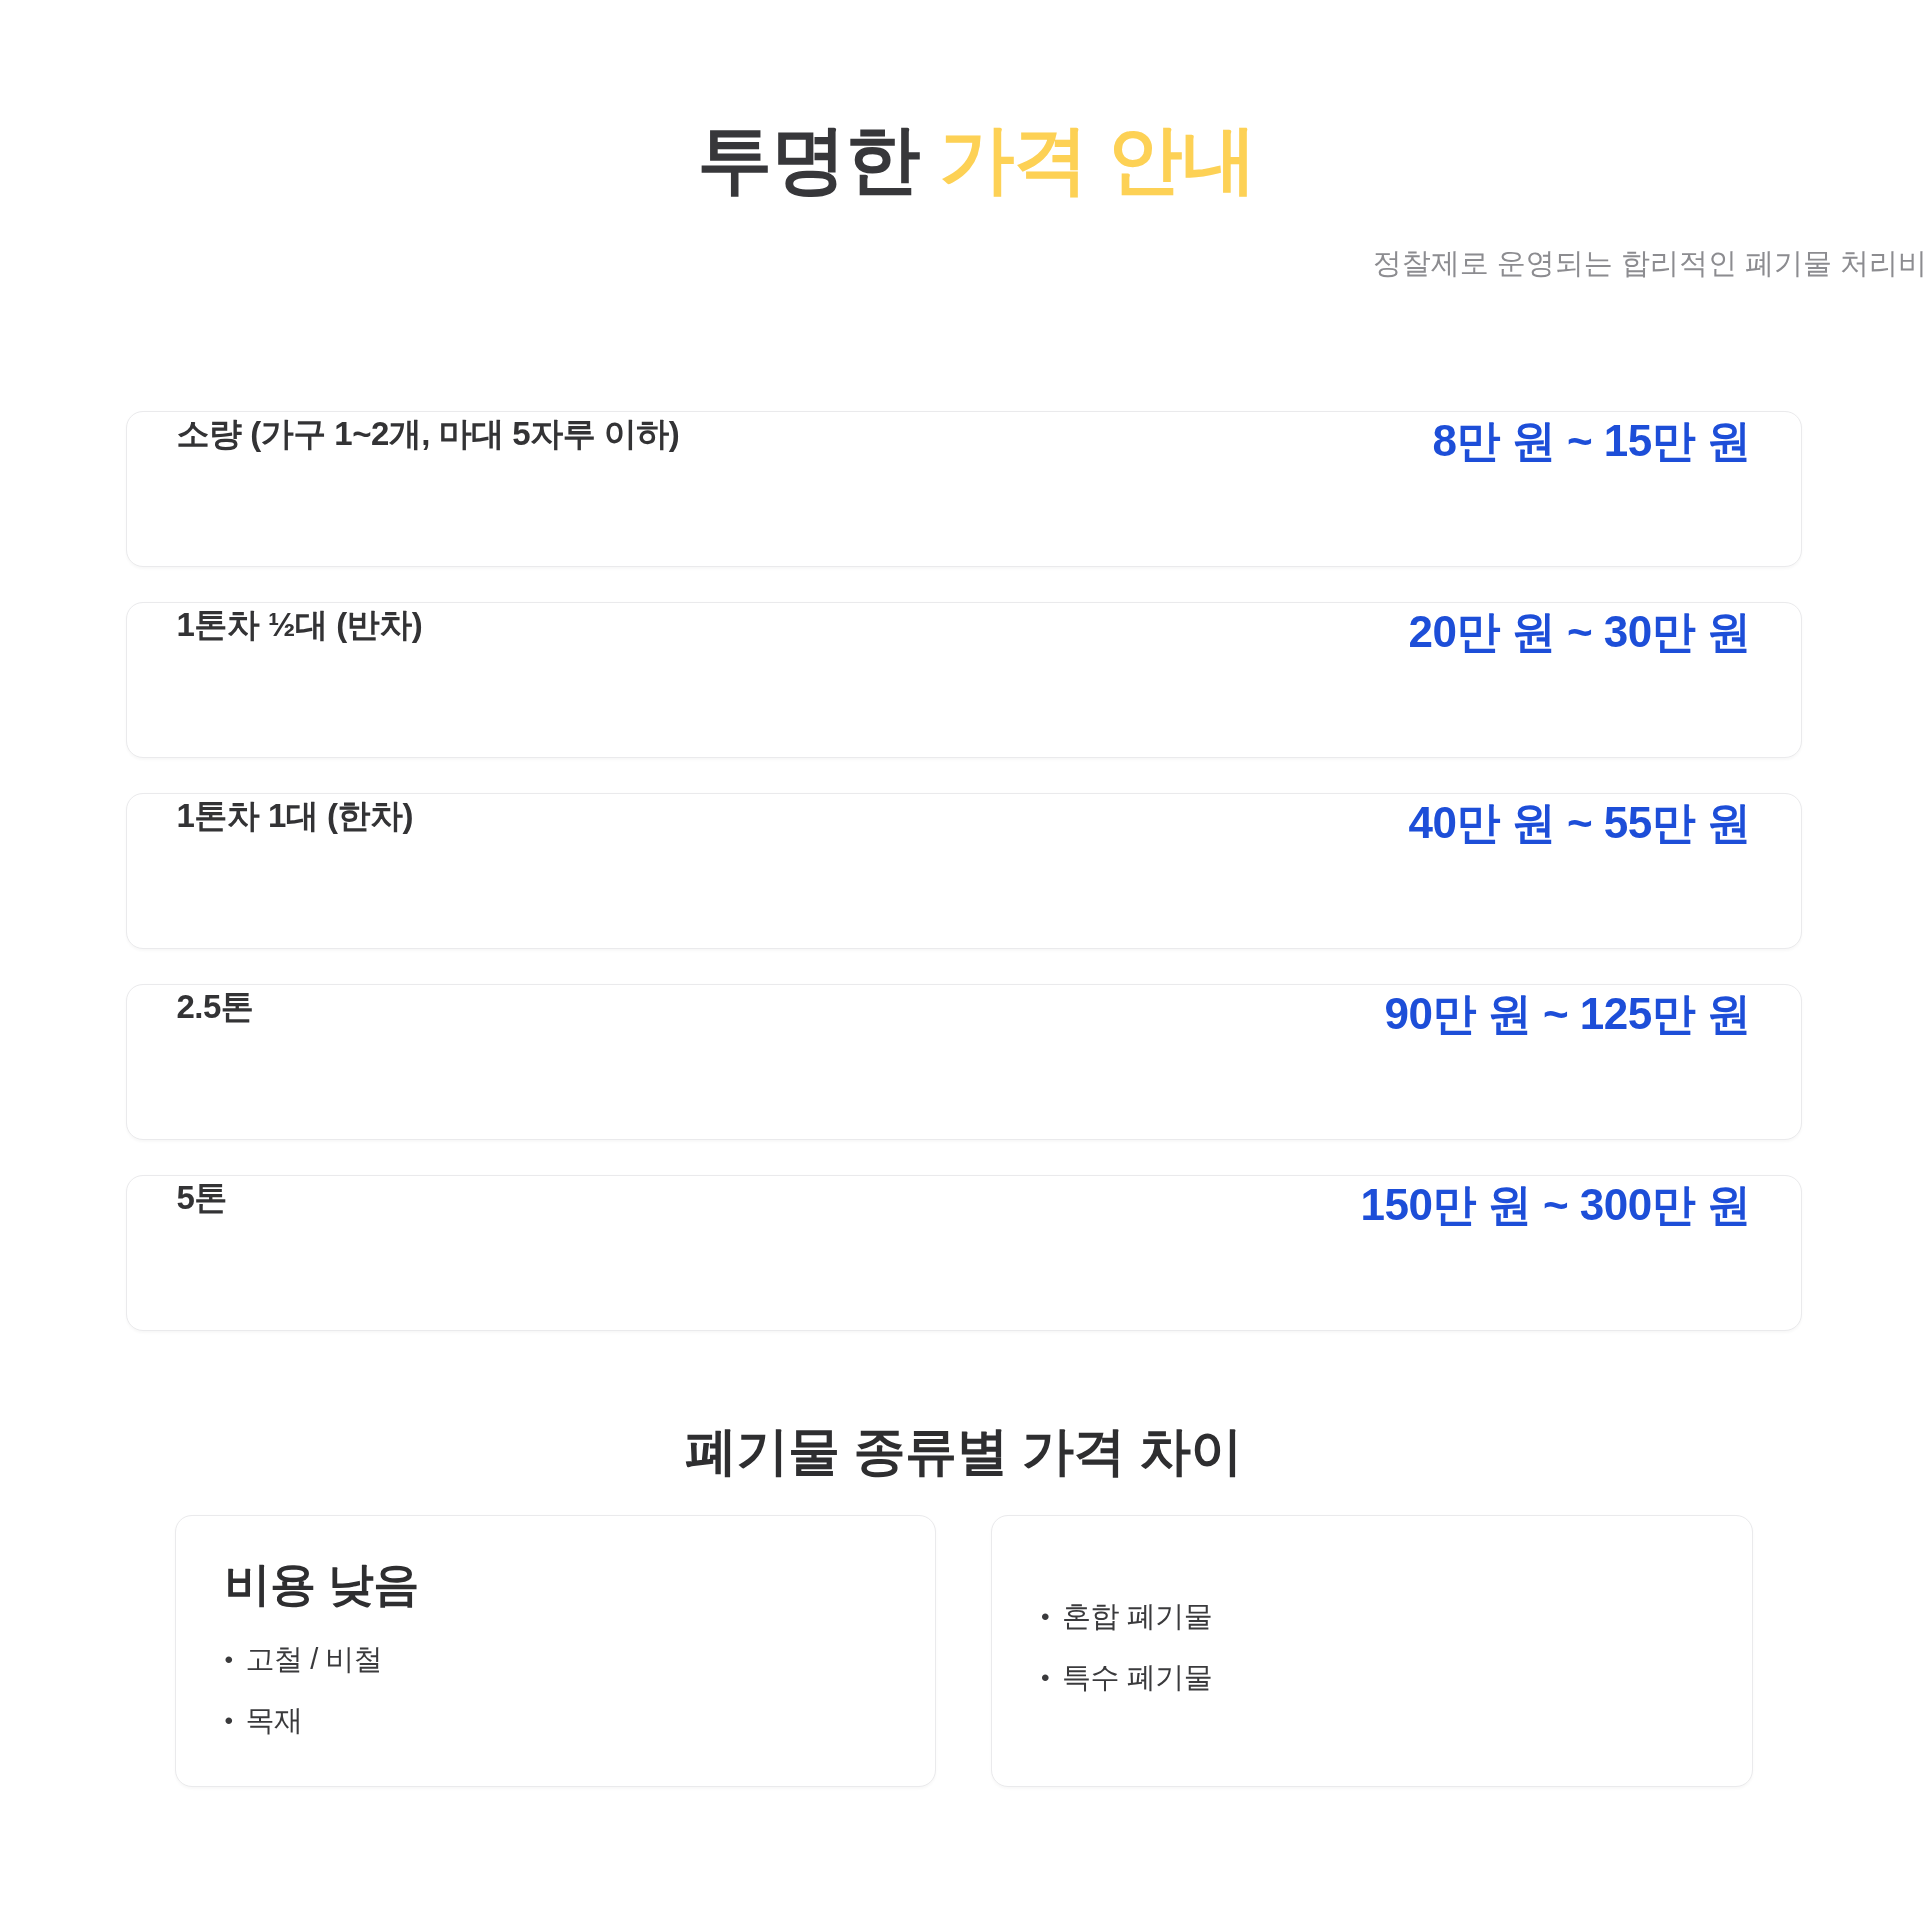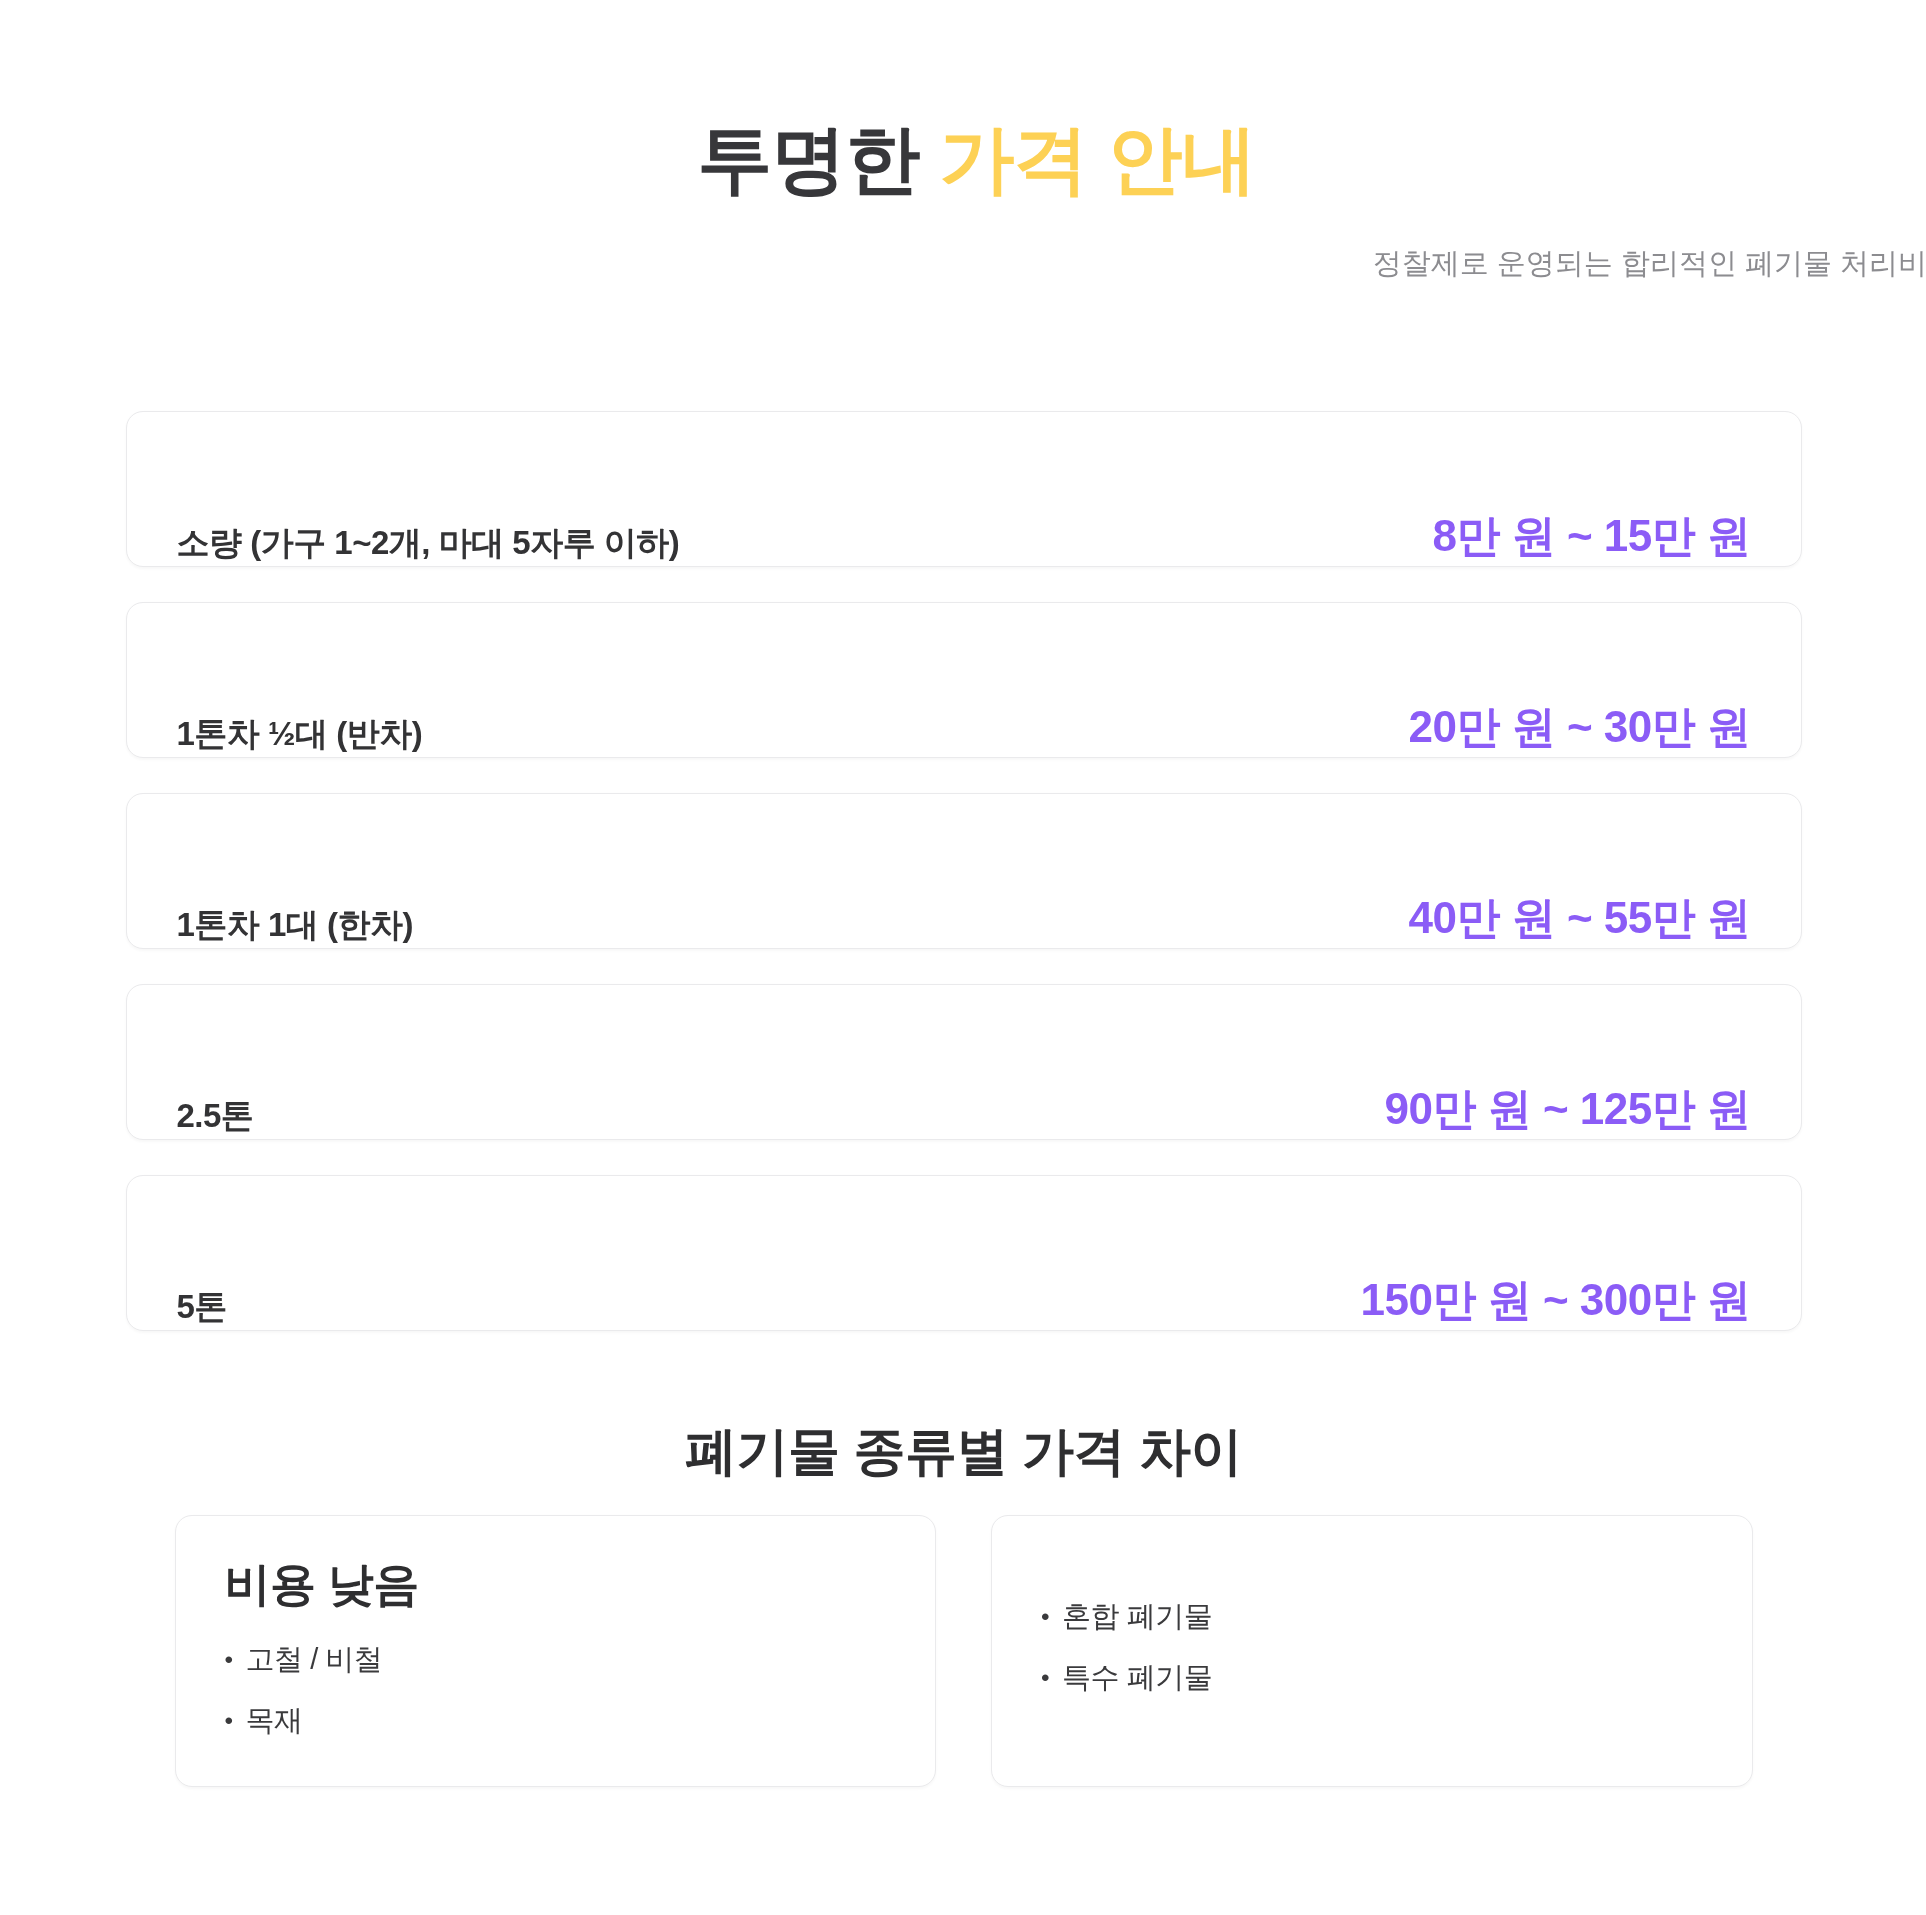--- a/index.html
+++ b/index.html
@@ -44,35 +44,35 @@
   }
   .price-row {
     box-sizing: border-box;
     height: 156px;
     margin-bottom: 35px;
     background: #ffffff;
     border: 1.9px solid #eaeaec;
     border-radius: 17px;
     box-shadow: 0 1.9px 2.8px rgba(0,0,0,0.03);
     display: flex;
-    align-items: flex-end;
+    align-items: flex-start;
     justify-content: space-between;
     padding: 0 50px;
   }
   .price-row:last-child { margin-bottom: 0; }
   .row-label {
     font-size: 33px;
     font-weight: 700;
     color: #333335;
     letter-spacing: -0.5px;
   }
   .row-price {
     font-size: 44px;
     font-weight: 700;
-    color: #8b5cf6;
+    color: #1d4ed8;
     letter-spacing: -0.5px;
     white-space: nowrap;
   }
 
   
   .category { margin-top: 89px; }
   .category-heading {
     margin: 0;
     text-align: center;
     font-size: 52px;

